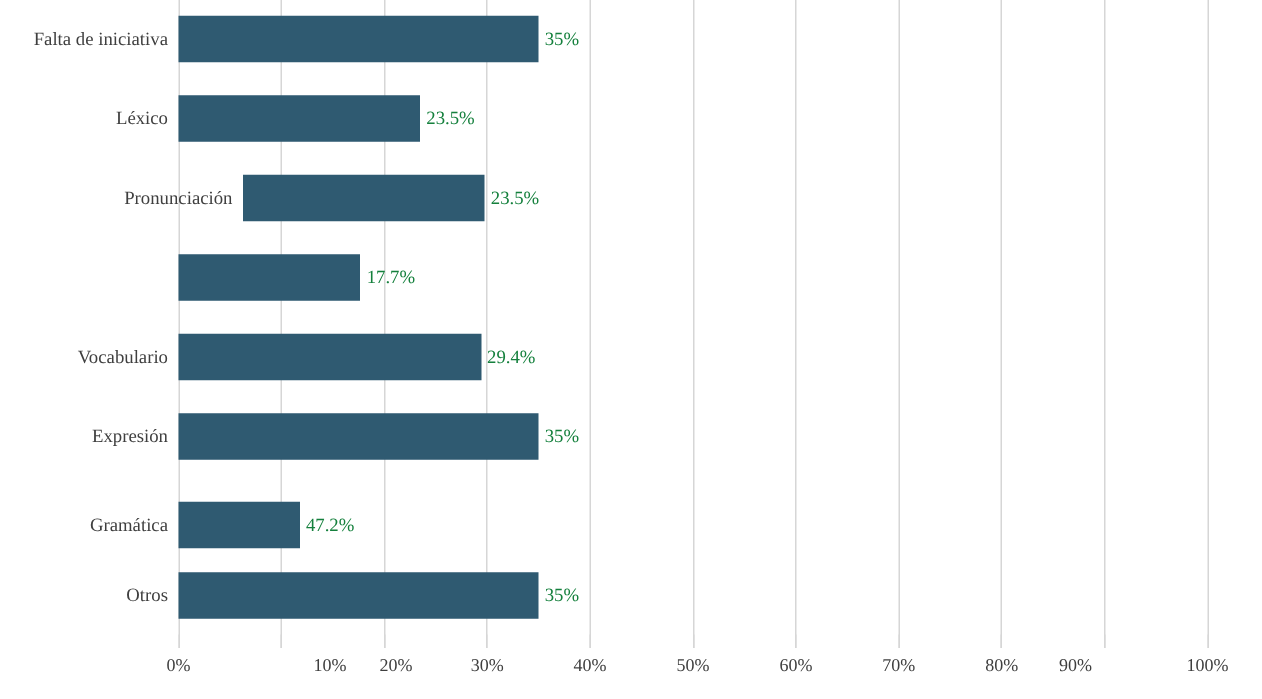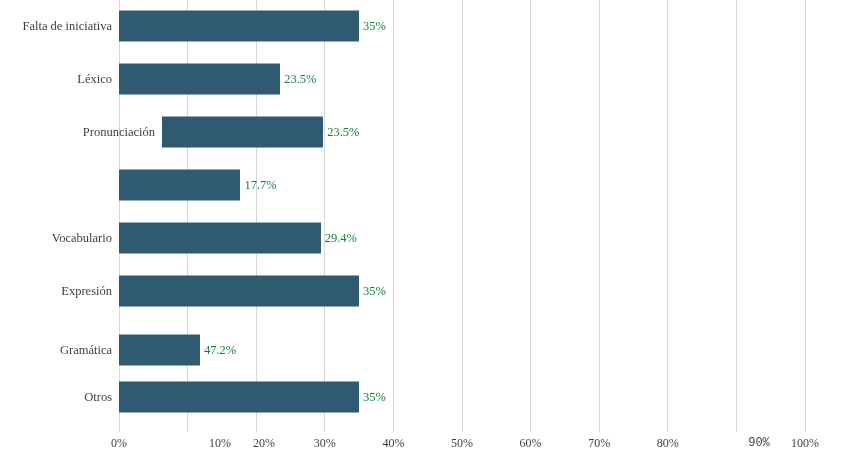--- a/index.html
+++ b/index.html
@@ -179,18 +179,18 @@
       <div class="tick-label" style="left: 393.4px;">40%</div>
       <div class="tick-mark" style="left: 461.5px;"></div>
       <div class="tick-label" style="left: 462px;">50%</div>
       <div class="tick-mark" style="left: 530.1px;"></div>
       <div class="tick-label" style="left: 530.6px;">60%</div>
       <div class="tick-mark" style="left: 598.7px;"></div>
       <div class="tick-label" style="left: 599.2px;">70%</div>
       <div class="tick-mark" style="left: 667.3px;"></div>
       <div class="tick-label" style="left: 667.8px;">80%</div>
       <div class="tick-mark" style="left: 735.9px;"></div>
-      <div class="tick-label" style="left: 759px; font-family: Liberation Mono, monospace;">90%</div>
+      <div class="tick-label" style="left: 717px;">90%</div>
       <div class="tick-mark" style="left: 804.5px;"></div>
       <div class="tick-label" style="left: 805px;">100%</div>
     </div>
 
 </div>
 
 </body></html>

